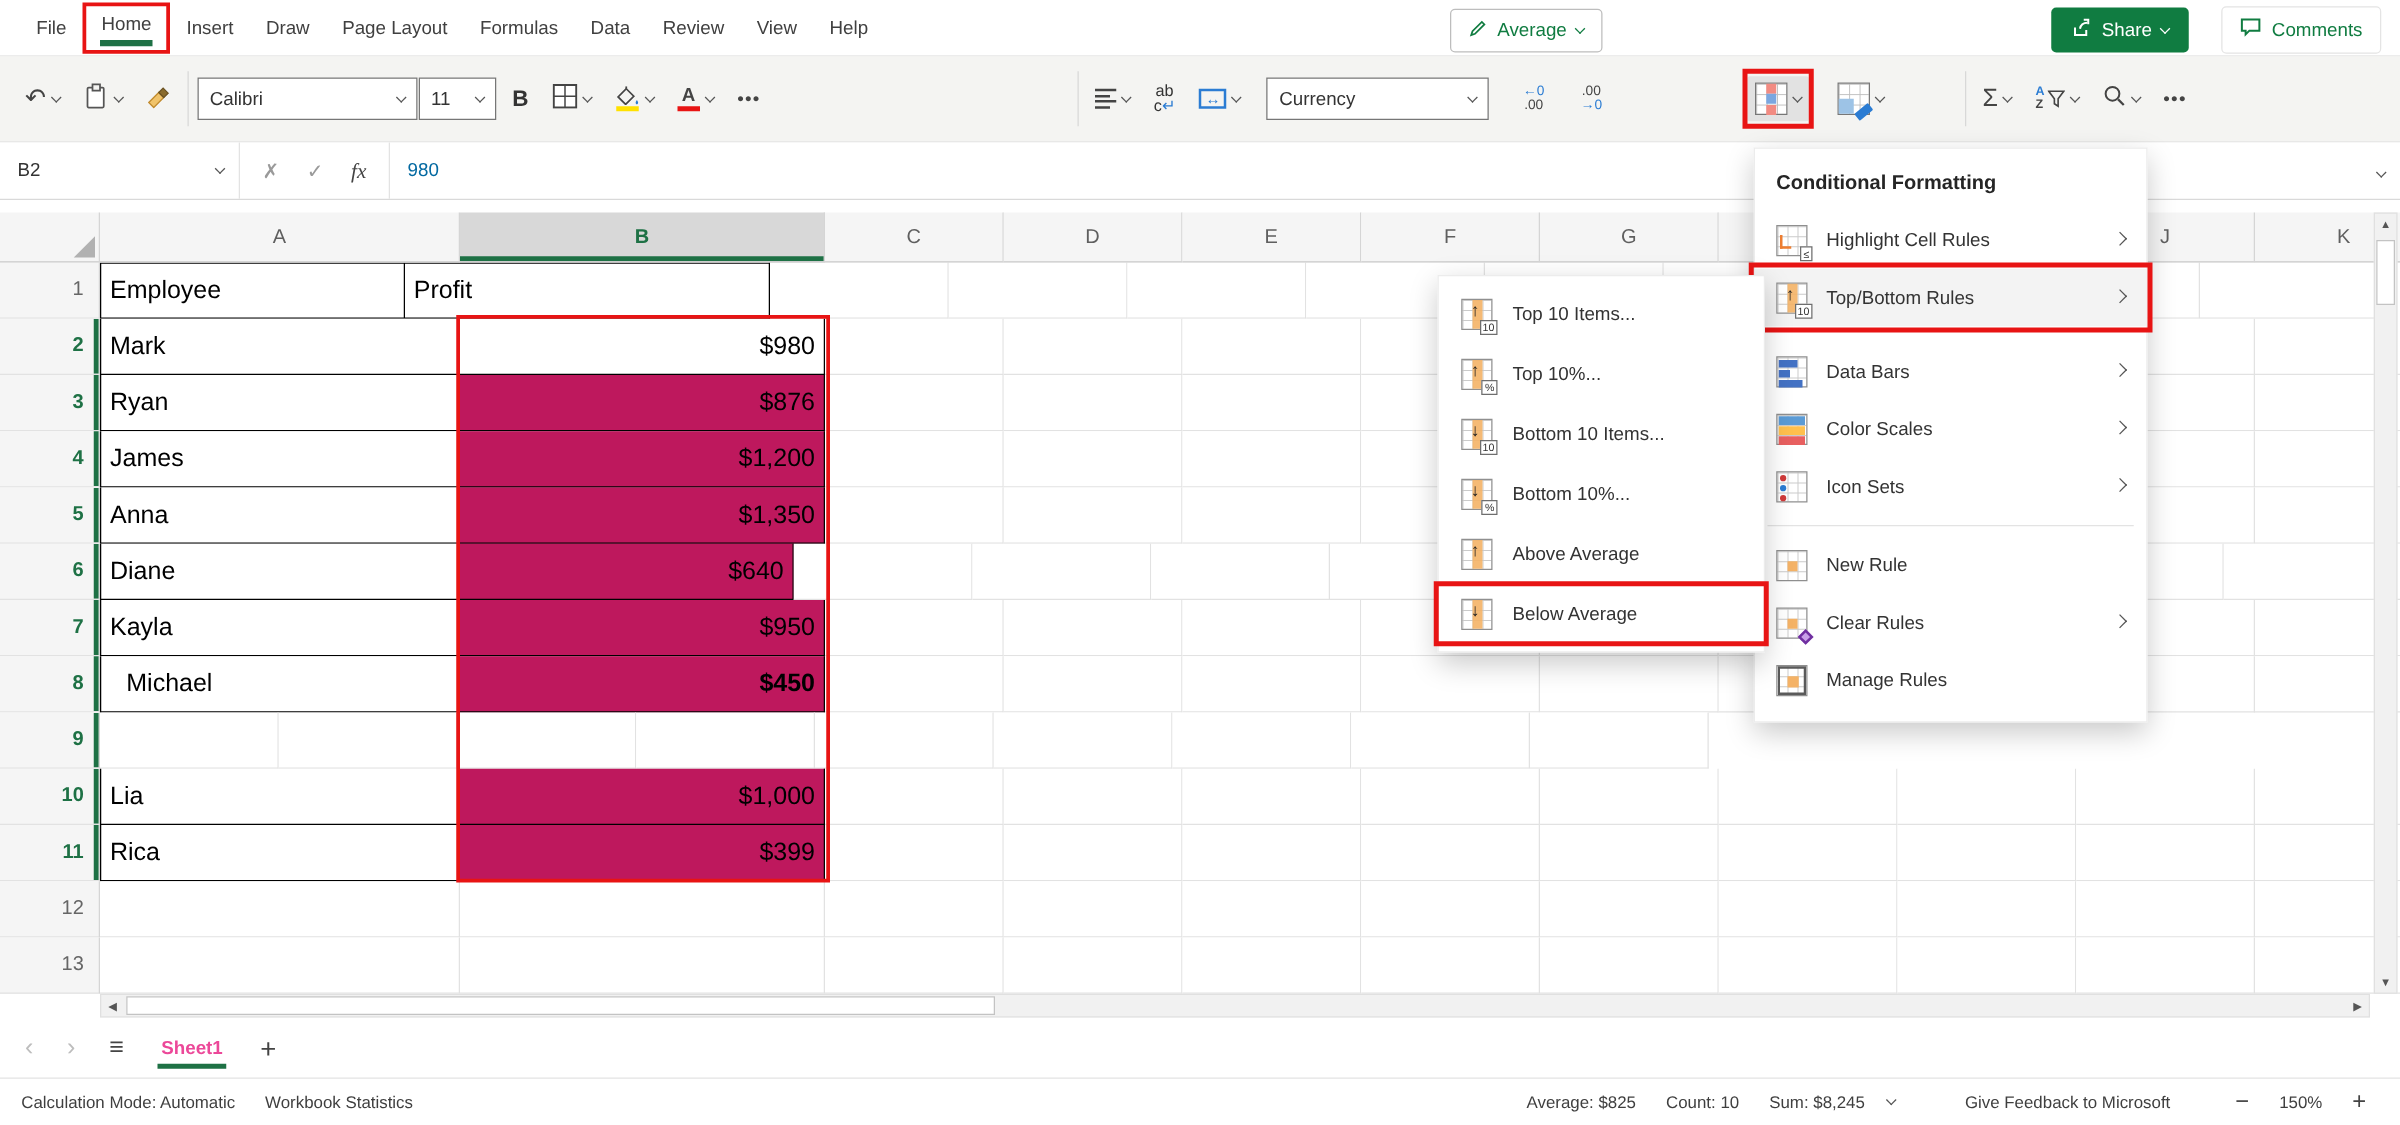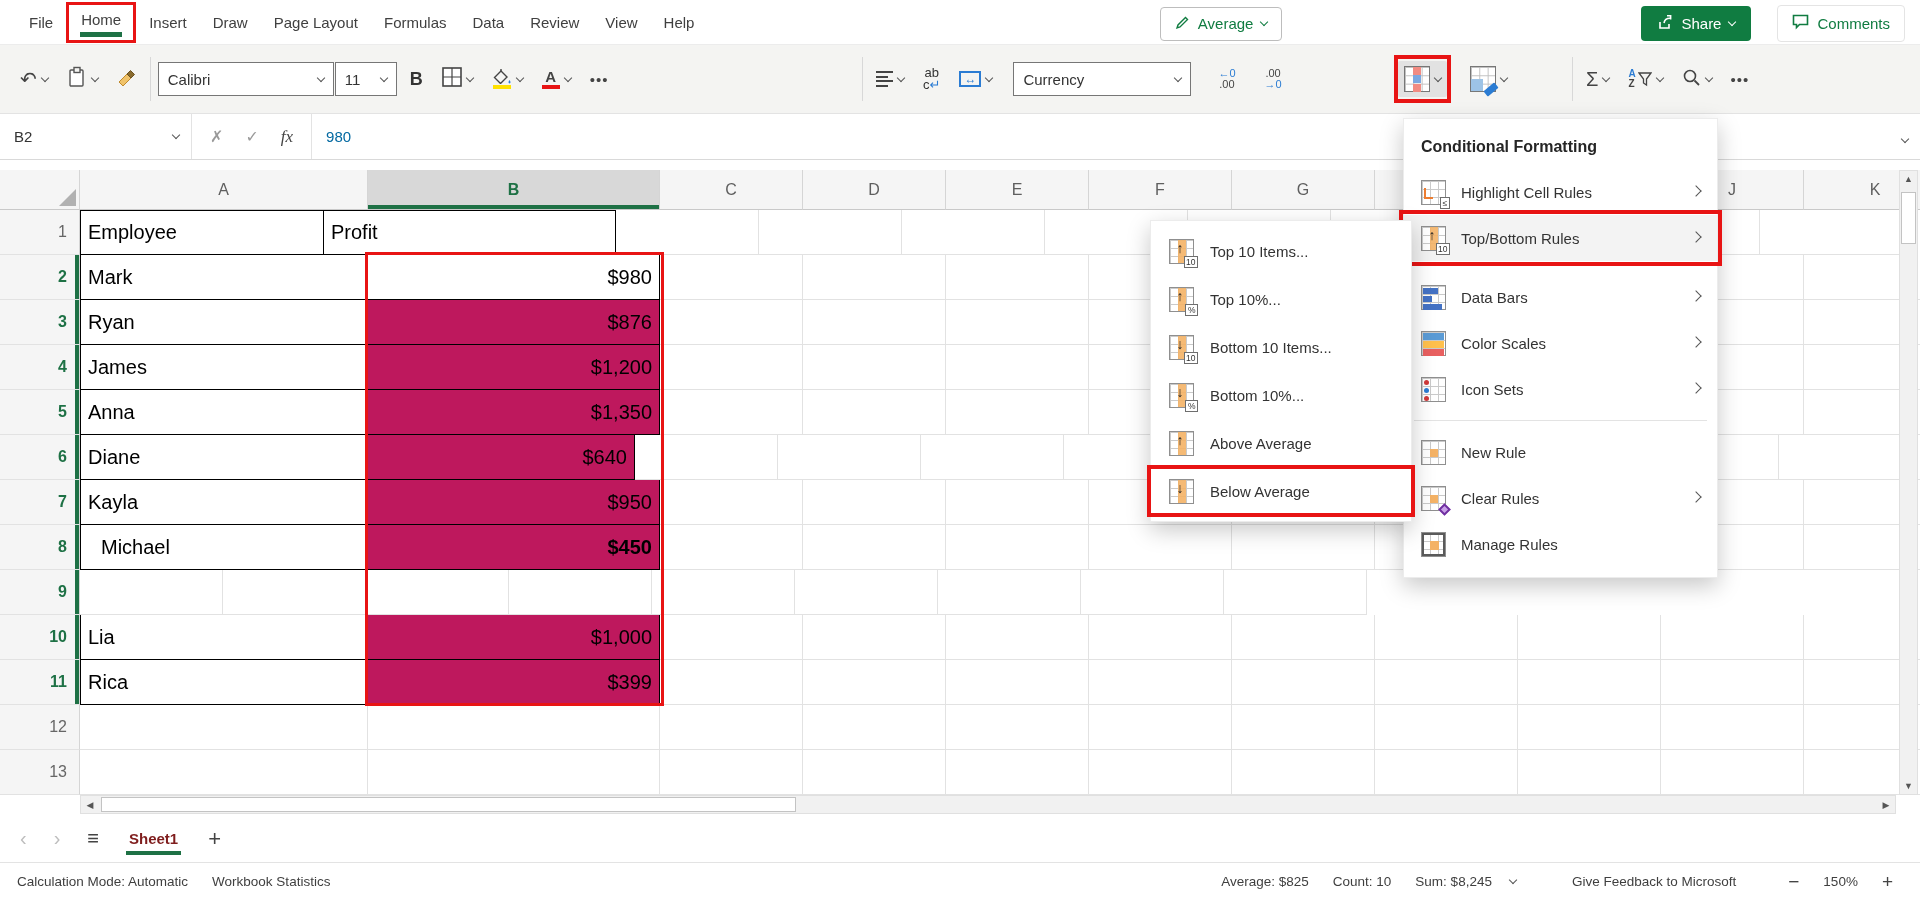--- a/index.html
+++ b/index.html
@@ -141,21 +141,21 @@
   .idot { position:absolute; width:5px; height:5px; border-radius:50%; }
   .ccell { position:absolute; background:#f4b266; }
   .diam { position:absolute; right:-4px; bottom:-4px; width:9px; height:9px; background:#c9a0e8;
           border:2px solid #7030a0; transform:rotate(45deg); }
   .frame2 { box-shadow:inset 0 0 0 2px #5a5a5a; }
 
   
   .sheetbar { position:absolute; left:0; top:815px; width:1920px; height:47px; background:#fff;
               display:flex; align-items:center; padding-left:20px; gap:27px; }
   .navarrow { color:#bdbdbd; font-size:20px; }
-  .stab { position:relative; padding:9px 3px; font-size:15px; font-weight:700; color:#7f1d1d; }
+  .stab { position:relative; padding:9px 3px; font-size:15px; font-weight:700; color:#ec4899; }
   .stab .underline { position:absolute; left:0; right:0; bottom:1px; height:4px; background:#1e7145; }
   .statusbar { position:absolute; left:0; top:862px; width:1920px; height:38px; background:#fff;
                border-top:1px solid #e3e3e3; display:flex; align-items:center; padding-left:17px;
                gap:24px; font-size:13.5px; color:#3f3f3f; }
   .sb-right { position:absolute; right:27px; display:flex; align-items:center; gap:24px; }
   .zoomctl { font-size:19px; color:#444; }
 </style>
 </head>
 <body>
 

